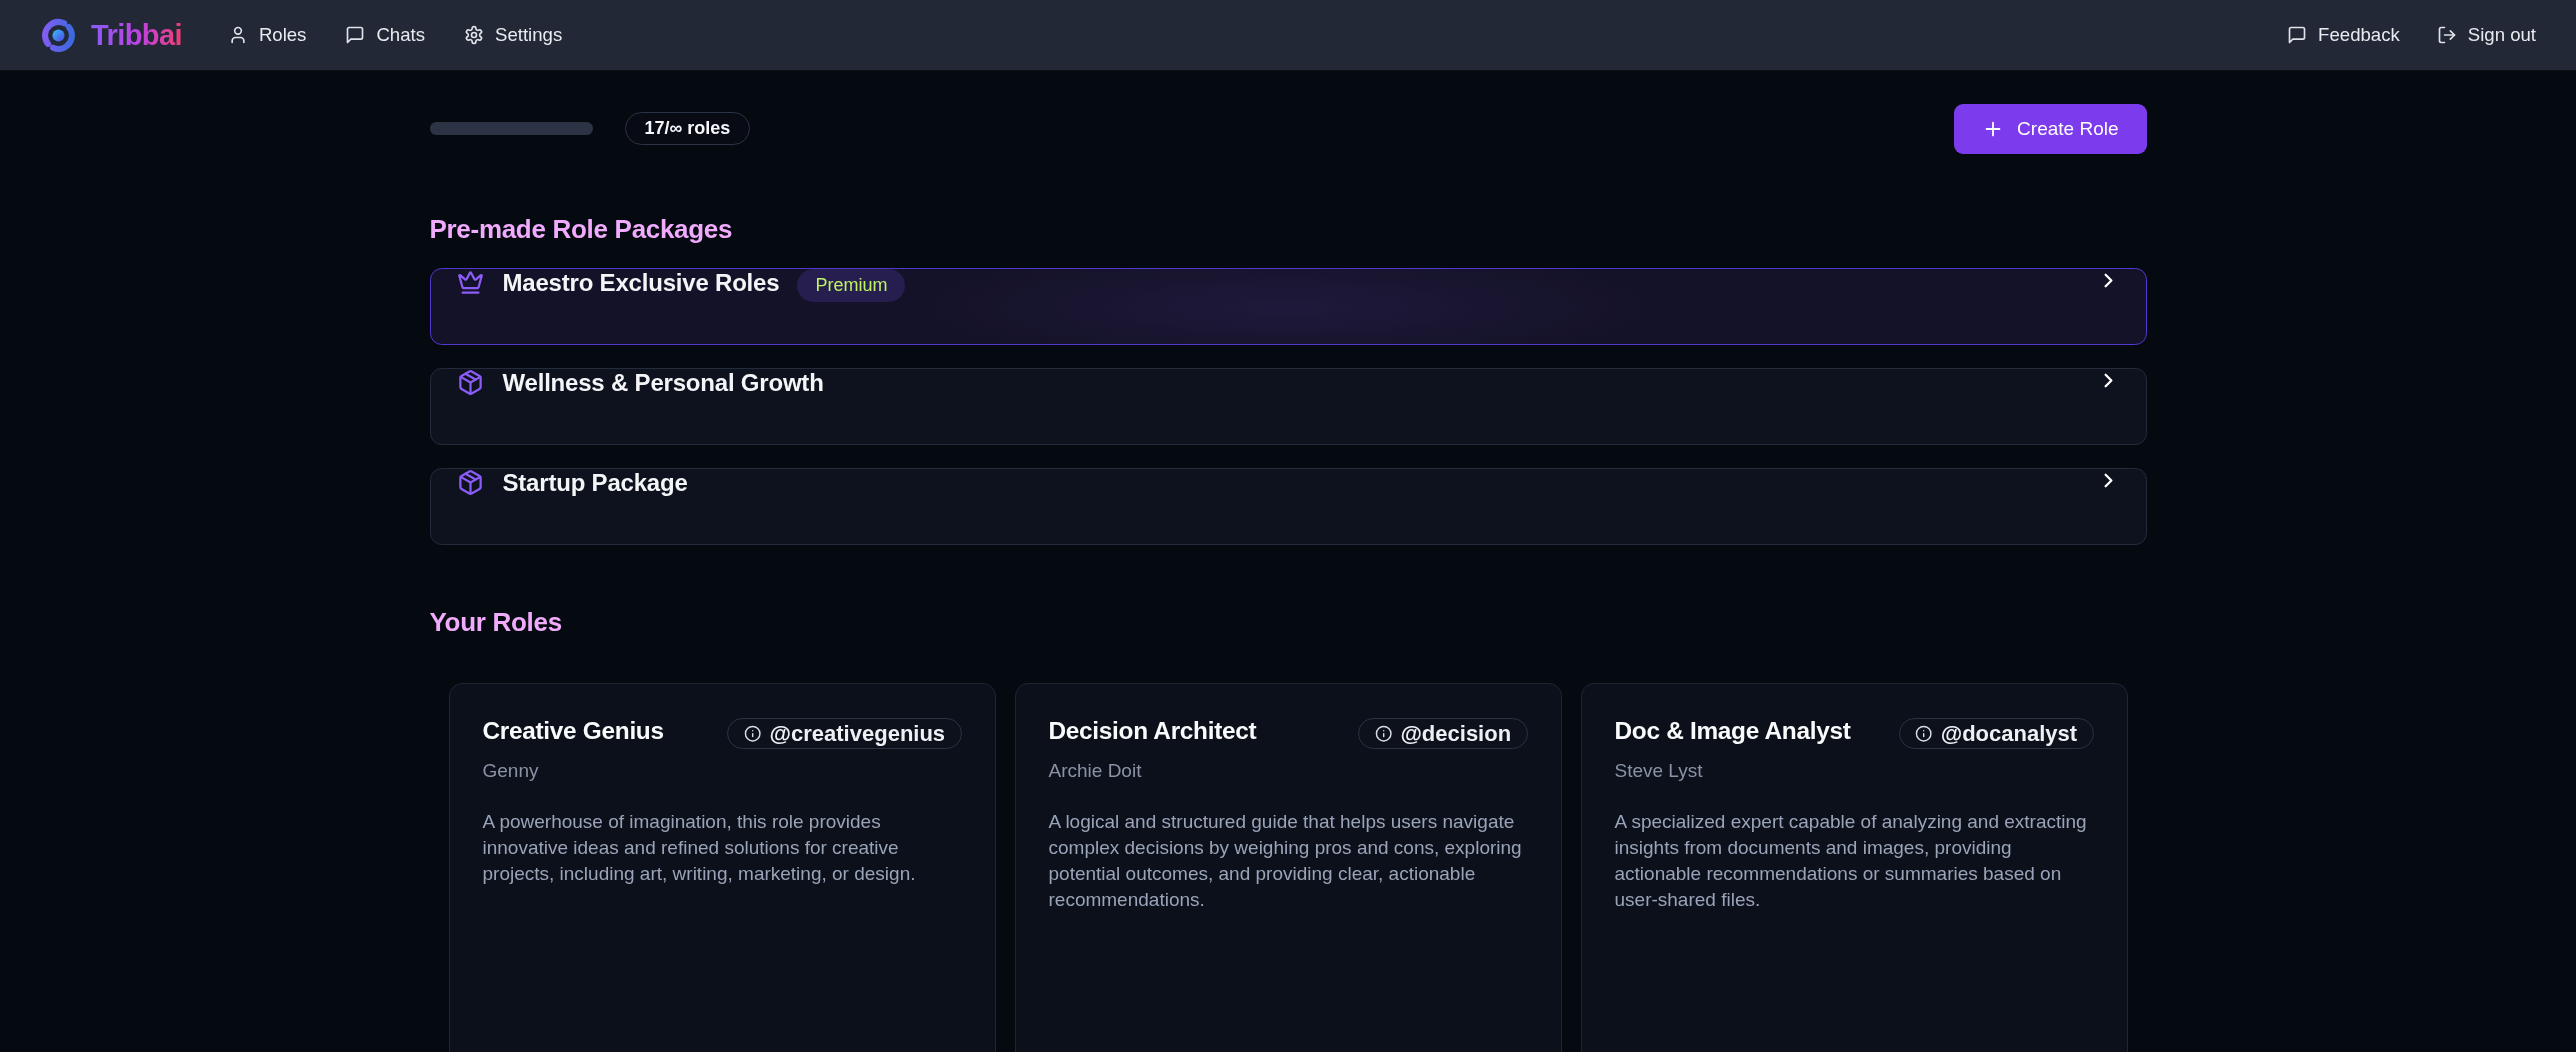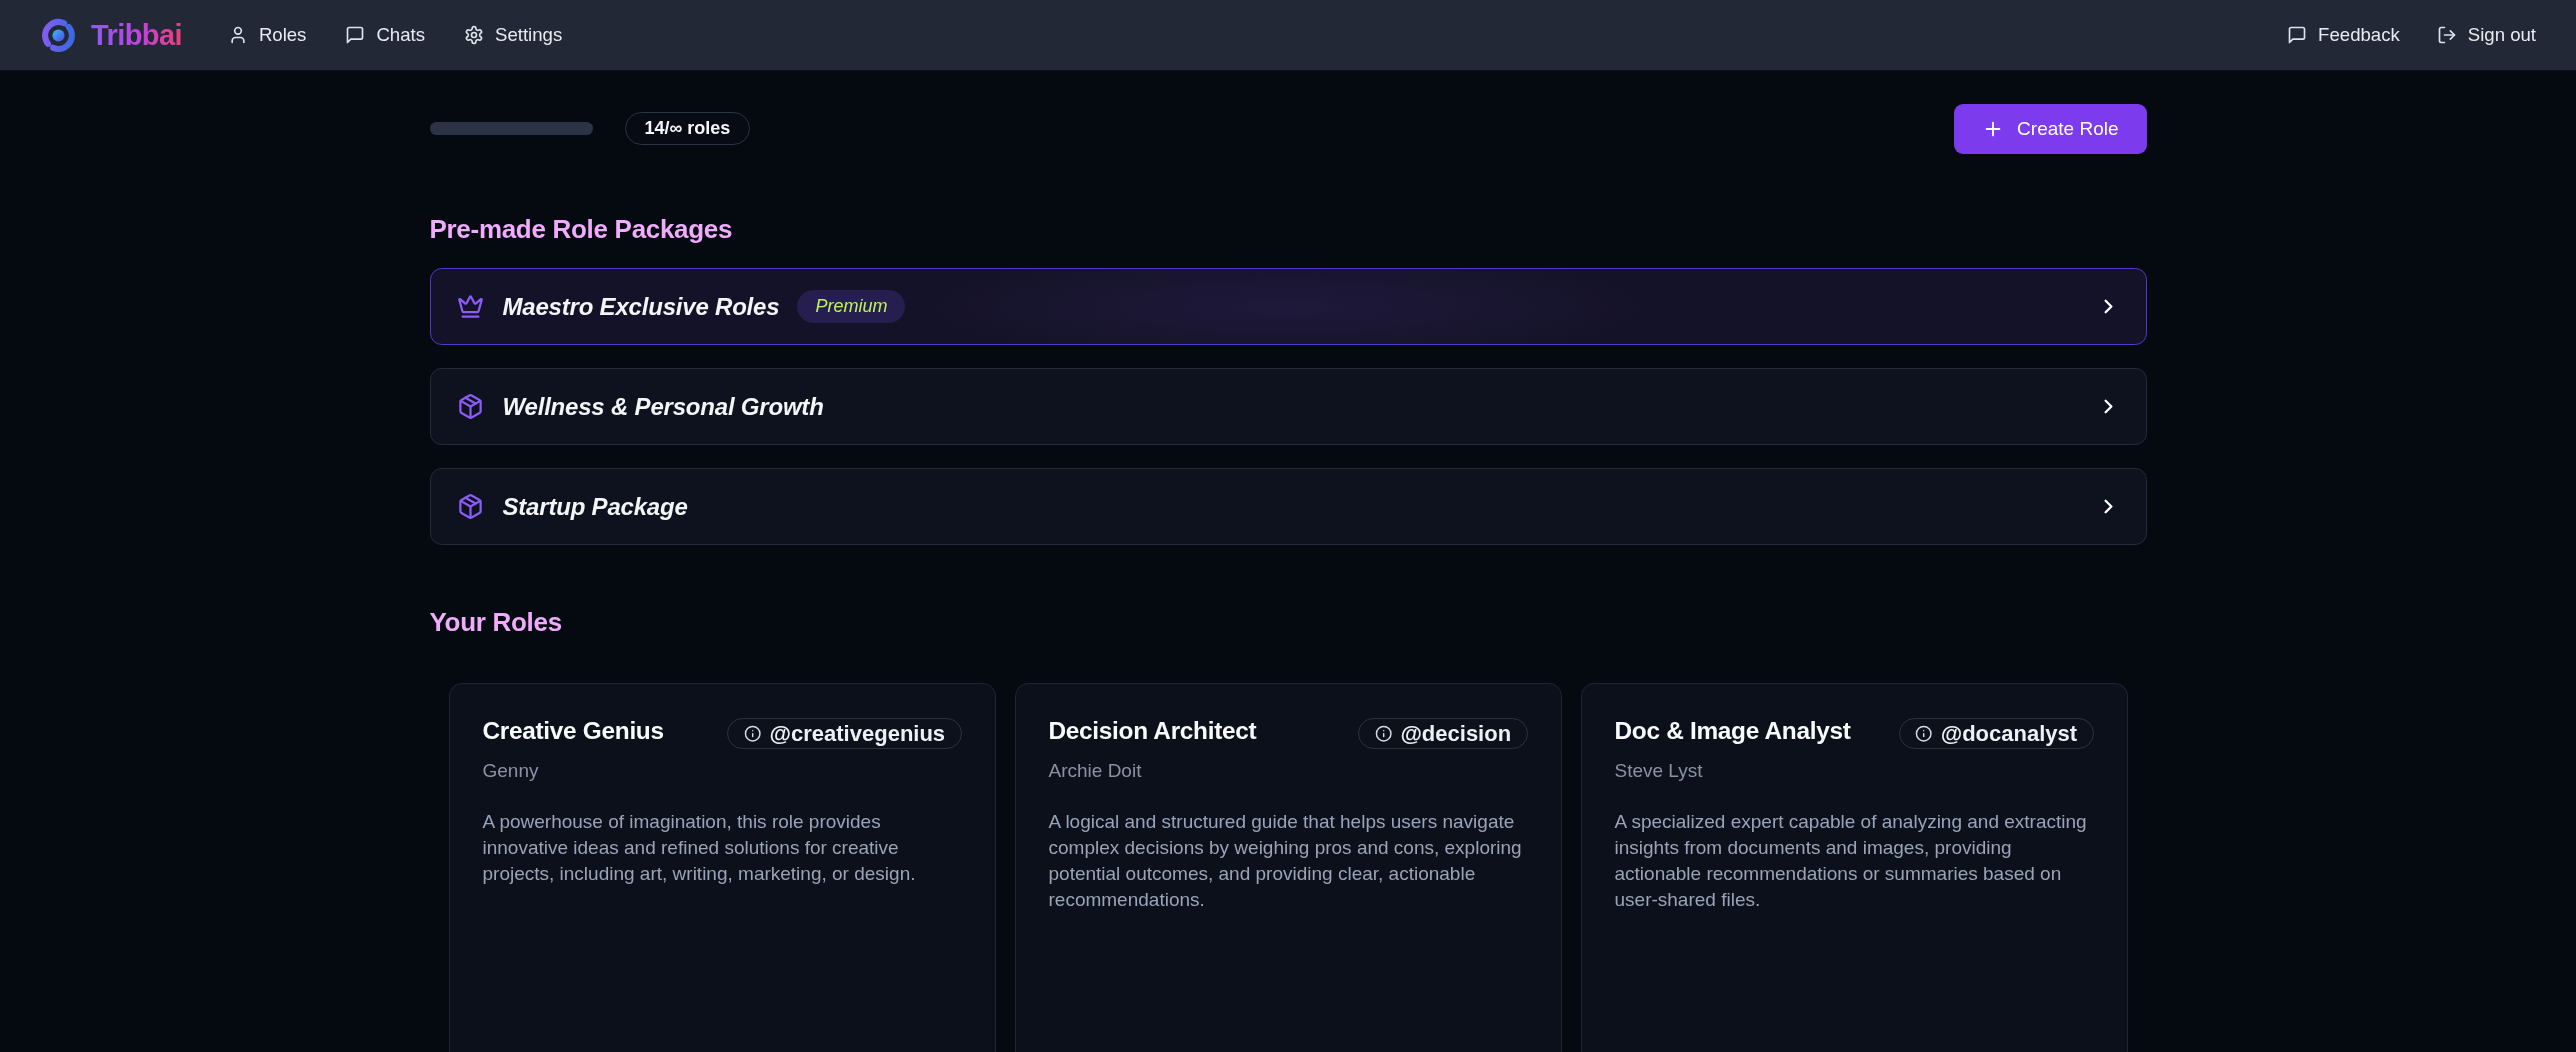--- a/index.html
+++ b/index.html
@@ -63,24 +63,24 @@
   
   .section-title { color: #f0abfc; font-size: 26px; font-weight: 700; letter-spacing: -0.3px; }
   .packages-title { margin-top: 59px; }
   .your-roles-title { margin-top: 62px; }
 
   
   .package-row {
     margin-top: 23px; height: 77px;
     background: #0d121e;
     border: 1.3px solid #242b3b; border-radius: 11.6px;
-    display: flex; align-items: center;
+    display: flex; align-items: flex-start;
     padding: 0 26px;
     cursor: pointer;
-    position: relative; overflow: hidden; font-style: italic;
+    position: relative; overflow: hidden;
   }
   .package-row:first-of-type { margin-top: 27px; }
   .package-row.premium {
     background: #141228;
     border-color: #5338cf;
   }
   .package-row.premium::after {
     content: ""; position: absolute; left: 28%; top: -30%;
     width: 44%; height: 160%;
     background: radial-gradient(ellipse at center, rgba(139,92,246,.09), transparent 70%);
@@ -196,21 +196,21 @@
       </span>
       <span>Sign out</span>
     </div>
   </div>
 </header>
 
 <main class="content">
 
   <div class="toolbar">
     <div class="progress-track"></div>
-    <div class="roles-badge">14/∞ roles</div>
+    <div class="roles-badge">17/∞ roles</div>
     <button class="create-btn">
       <span style="display:flex">
         <svg width="22" height="22" viewBox="0 0 24 24" fill="none" stroke="currentColor" stroke-width="2" stroke-linecap="round">
             <path d="M5 12h14"></path>
             <path d="M12 5v14"></path>
           </svg>
       </span>
       <span>Create Role</span>
     </button>
   </div>

